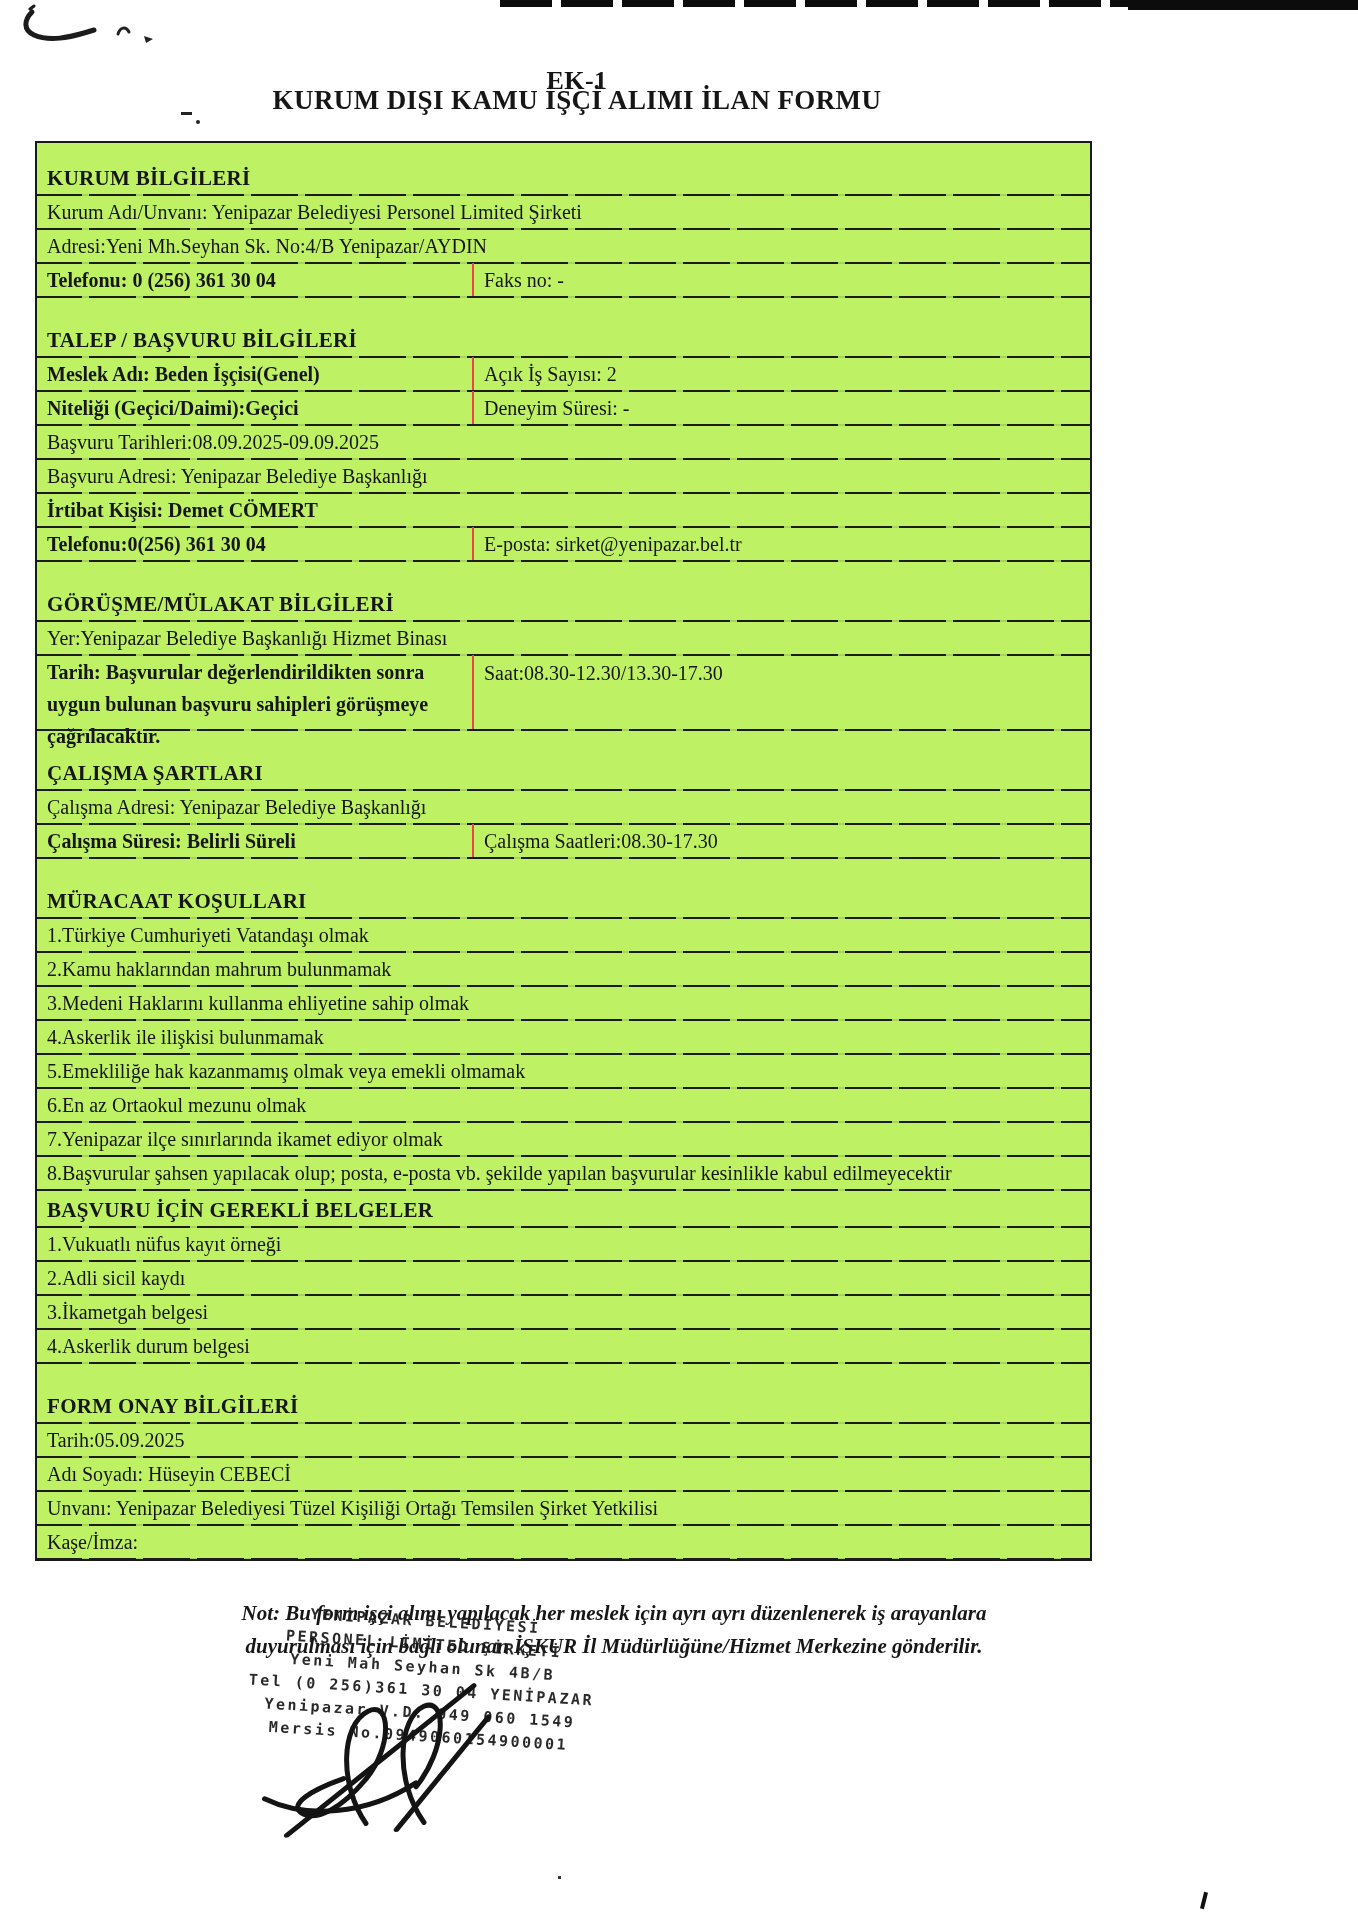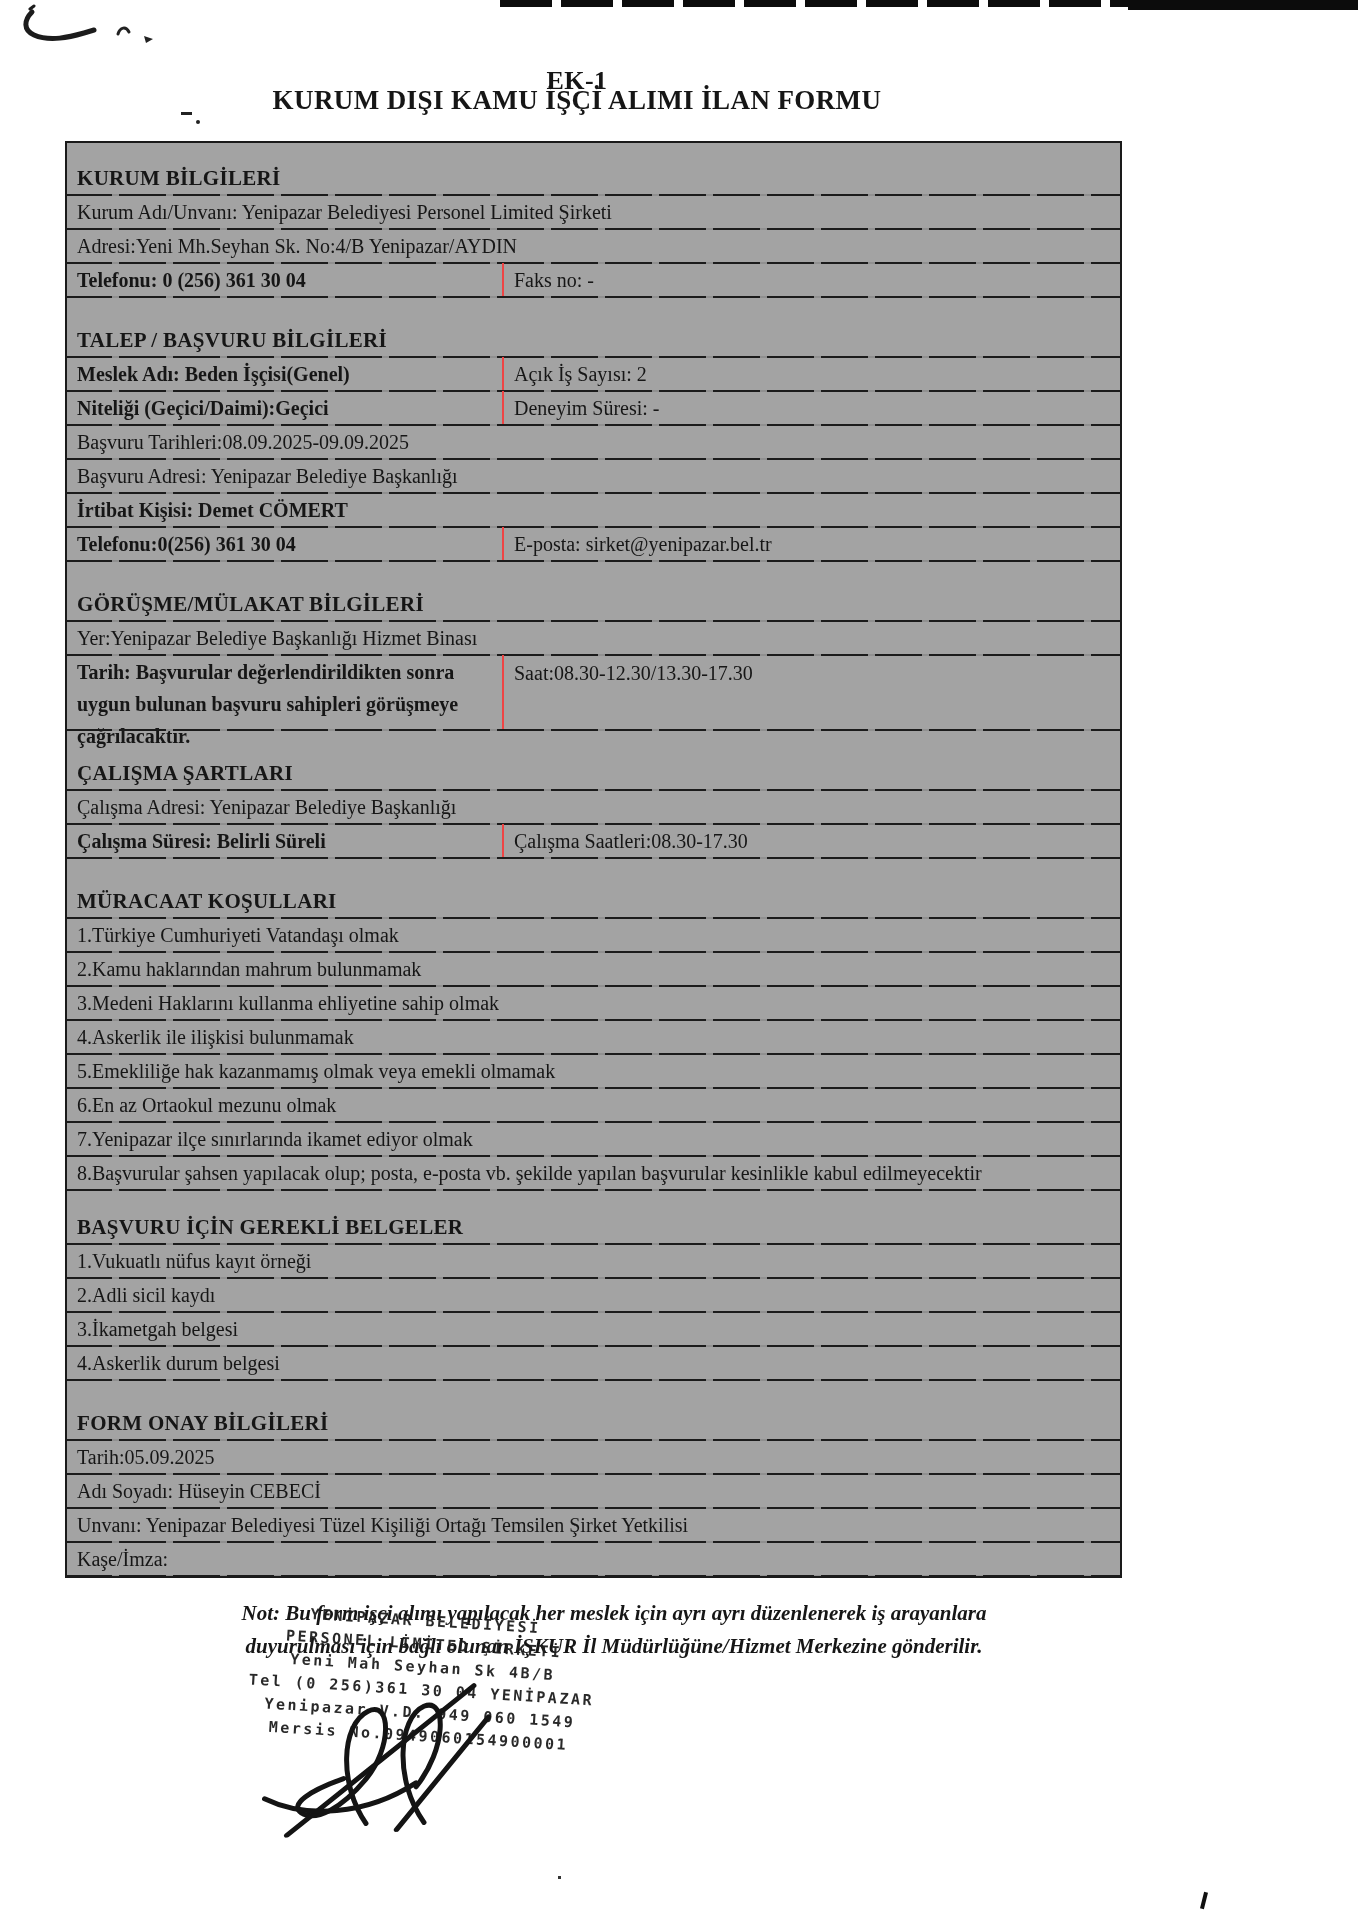--- a/index.html
+++ b/index.html
@@ -15,25 +15,25 @@
   .mark-dot2{position:absolute;left:558px;top:1876px;width:3px;height:3px;background:#333;}
   .mark-slash{position:absolute;left:1202px;top:1892px;width:4px;height:17px;background:#111;transform:rotate(14deg);}
 
   
   .hdr{position:absolute;left:0;width:1126px;text-align:center;font-weight:bold;margin-left:14px;}
   .ek{top:66px;font-size:26px;letter-spacing:.5px;}
   .title{top:85px;font-size:27px;letter-spacing:.4px;}
 
   
   .formbox{position:absolute;left:35px;top:141px;width:1053px;
-           border:2px solid #1a1a1a;background:#a3a3a3;margin-left:30px;}
+           border:2px solid #1a1a1a;background:#bef264;}
   .sec-head{position:relative;padding:26px 0 0 10px;height:34px;line-height:34px;
             font-weight:bold;font-size:21px;letter-spacing:.3px;white-space:nowrap;}
   .sec-head.first{padding-top:18px;}
-  .sec-head.tight{padding-top:20px;}
+  .sec-head.tight{padding-top:3px;}
   .sec-head::after,.frow::after{content:"";position:absolute;left:-2px;right:-2px;bottom:-1px;height:2px;
             background:repeating-linear-gradient(90deg,#1b1b1b 0 47px,rgba(27,27,27,.14) 47px 54px);}
   .frow{position:relative;height:34px;line-height:34px;font-size:20px;
         padding-left:10px;white-space:nowrap;}
   .frow.split{display:flex;padding-left:0;}
   .cell-l{flex:0 0 435px;width:435px;padding-left:10px;box-sizing:border-box;font-weight:bold;}
   .cell-r{flex:1;border-left:2px solid #ef4444;padding-left:10px;}
   .frow.tall{height:75px;line-height:32px;}
   .tall .cell-l{white-space:normal;padding-top:1px;padding-right:14px;}
   .tall .cell-r{white-space:nowrap;line-height:36px;}

